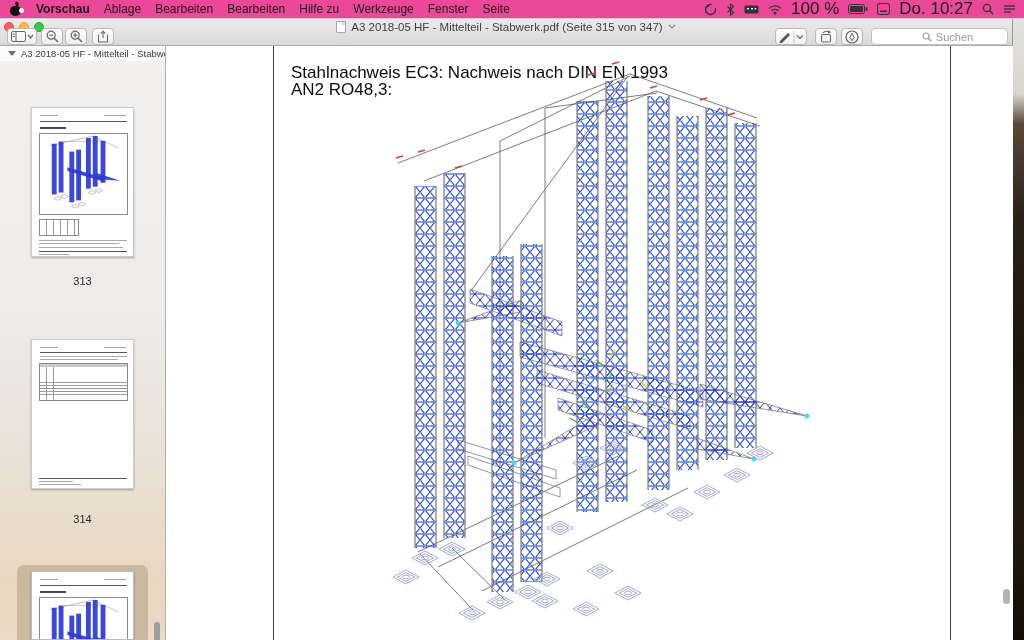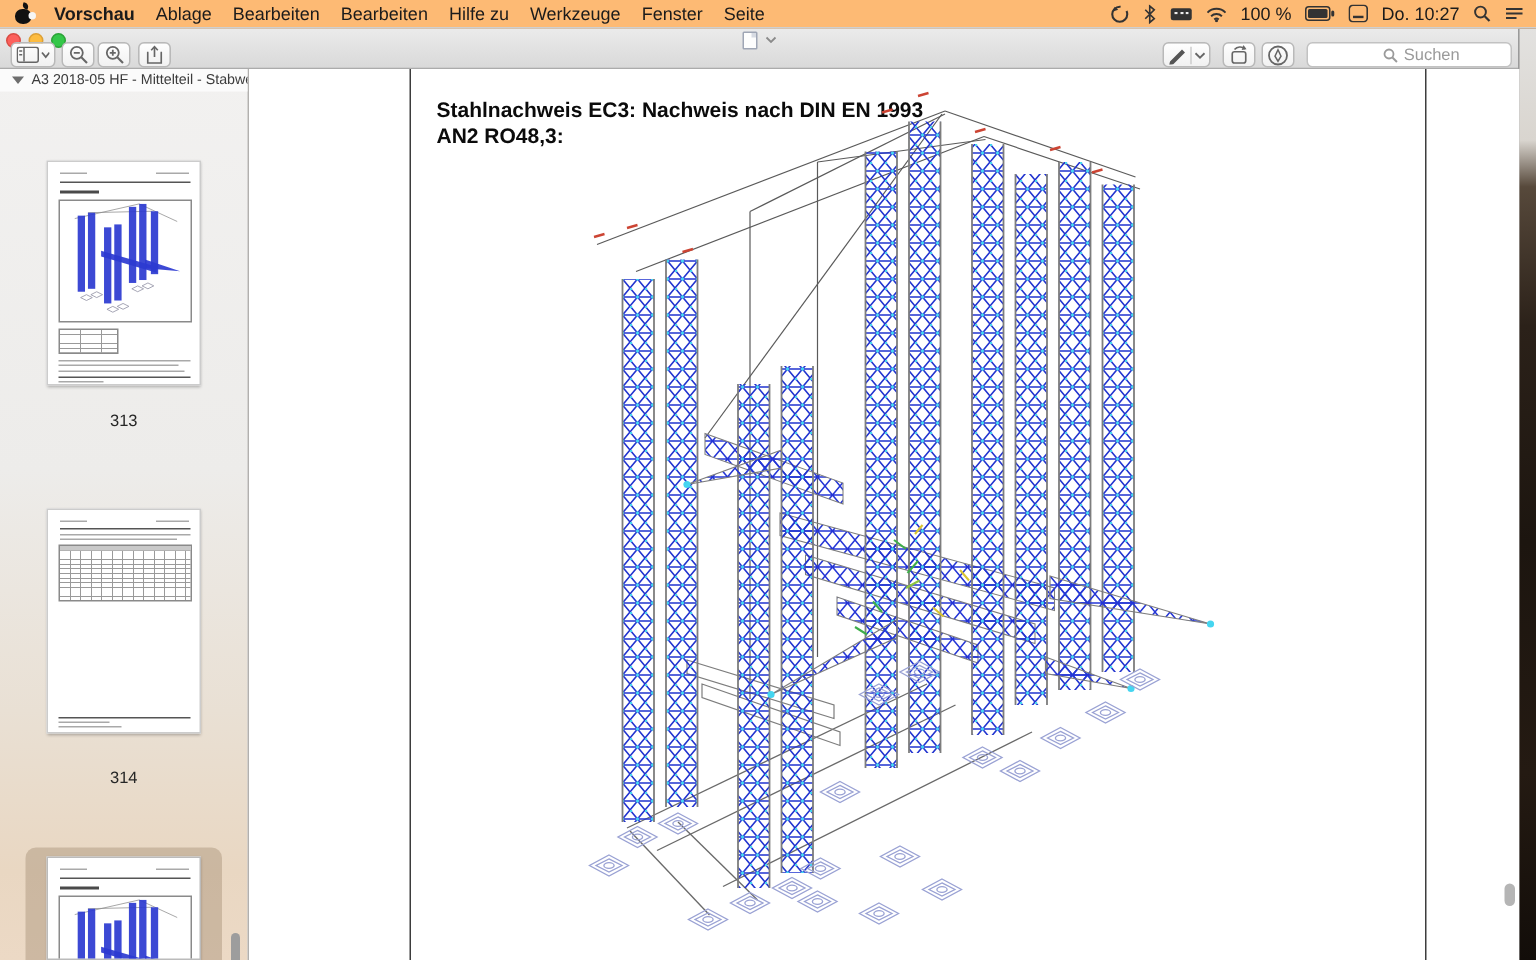--- a/index.html
+++ b/index.html
@@ -1,25 +1,25 @@
 <!DOCTYPE html>
 <html><head>
 <meta charset="utf-8">
 <style>
   * { margin:0; padding:0; box-sizing:border-box; }
   html,body { width:1024px; height:640px; overflow:hidden;
     font-family:"Liberation Sans", sans-serif; background:#000; }
 
   
   #menubar { position:absolute; left:0; top:0; width:1024px; height:19px;
-    background:#fdba74; border-bottom:1px solid #cfcfcf;
+    background:#ec4899; border-bottom:1px solid #cfcfcf;
     display:flex; align-items:center; font-size:12px; color:#1b1b1b; z-index:50; }
   .mb-left { display:flex; align-items:center; gap:14px; padding-left:10px; }
   .mb-left .appname { font-weight:bold; }
-  .mb-right { margin-left:auto; display:flex; align-items:center; gap:9px; padding-right:8px; font-size:12px;text-align:right; }
+  .mb-right { margin-left:auto; display:flex; align-items:center; gap:9px; padding-right:8px; font-size:17px;text-align:right; }
   .apple { position:relative; width:12px; height:13px; display:inline-block; }
   .apple .body { position:absolute; left:0; top:3px; width:11px; height:10px; background:#111; border-radius:45% 45% 48% 48%; }
   .apple .bite { position:absolute; right:-2px; top:5px; width:5px; height:5px; background:#f6f6f6; border-radius:50%; }
   .apple .leaf { position:absolute; left:5px; top:-1px; width:4px; height:4px; background:#111; border-radius:0 70% 0 70%; transform:rotate(20deg); }
   .sicon { display:inline-flex; align-items:center; }
 
   
   #window { position:absolute; left:0; top:19px; width:1013px; height:621px; background:#fff; border-right:1px solid #9a9a9a; }
   #chrome { position:absolute; left:0; top:0; width:100%; height:27px;
     background:linear-gradient(#ebebeb,#d9d9d9); border-bottom:1px solid #ababab; }
@@ -63,21 +63,21 @@
   .mini-table { position:absolute; border:1px solid #8a8a8a;
     background-image:repeating-linear-gradient(#0000 0 2.6px,#9a9a9a 2.6px 3.1px),
                      repeating-linear-gradient(90deg,#0000 0 6.5px,#9a9a9a 6.5px 7px); }
   .mini-table.hdr::before { content:""; position:absolute; left:0; top:0; right:0; height:3px; background:#c9c9c9; }
   .sb-scroll { position:absolute; left:154px; top:576px; width:6px; height:34px; border-radius:3px; background:#9d9d9d; }
 
   
   #content { position:absolute; left:166px; top:27px; width:847px; height:594px; background:#fff; overflow:hidden; }
   #frame { position:absolute; left:107px; top:-5px; width:678px; height:610px;
     border:1px solid #3d3d3d; background:#fff; }
-  .heading { position:absolute; color:#0b0b0b; font-size:14px; line-height:14px;font-weight:bold; }
+  .heading { position:absolute; color:#0b0b0b; font-size:17px; line-height:14px; }
   #drawing-svg { position:absolute; left:108px; top:0; width:677px; height:585px; }
   .main-scroll { position:absolute; left:837px; top:543px; width:7px; height:15px; border-radius:3.5px; background:#b5b5b5; }
 
   
   #desktop { position:absolute; left:1013px; top:19px; width:11px; height:621px;
     background:linear-gradient(180deg,#e3e2e0 0%,#d9d5cf 12%,#57493b 17%,#2b2119 32%,#1c150f 55%,#241a12 80%,#120d09 100%); }
 </style>
 </head>
 <body>
 
@@ -160,20 +160,21 @@
 
 <div id="window">
   <div id="chrome">
     <div class="traffic">
       <span class="tl red"></span>
       <span class="tl yel"></span>
       <span class="tl grn"></span>
     </div>
     <div id="wintitle">
       <span class="docicon"></span>
+      <span>A3 2018-05 HF - Mittelteil - Stabwerk.pdf (Seite 315 von 347)</span>
       <svg width="8" height="5">
           <path d="M1 1 L4 4 L7 1" fill="none" stroke="#8a8a8a" stroke-width="1.2"></path>
         </svg>
     </div>
 
     <div class="tbtn" style="left:7px;width:30px;">
       <svg width="22" height="11">
         <rect x="0.5" y="0.5" width="14" height="10" rx="1.5" fill="none" stroke="#666"></rect>
         <line x1="5" y1="1" x2="5" y2="10" stroke="#666"></line>
         <line x1="1.8" y1="3" x2="3.8" y2="3" stroke="#666"></line>

